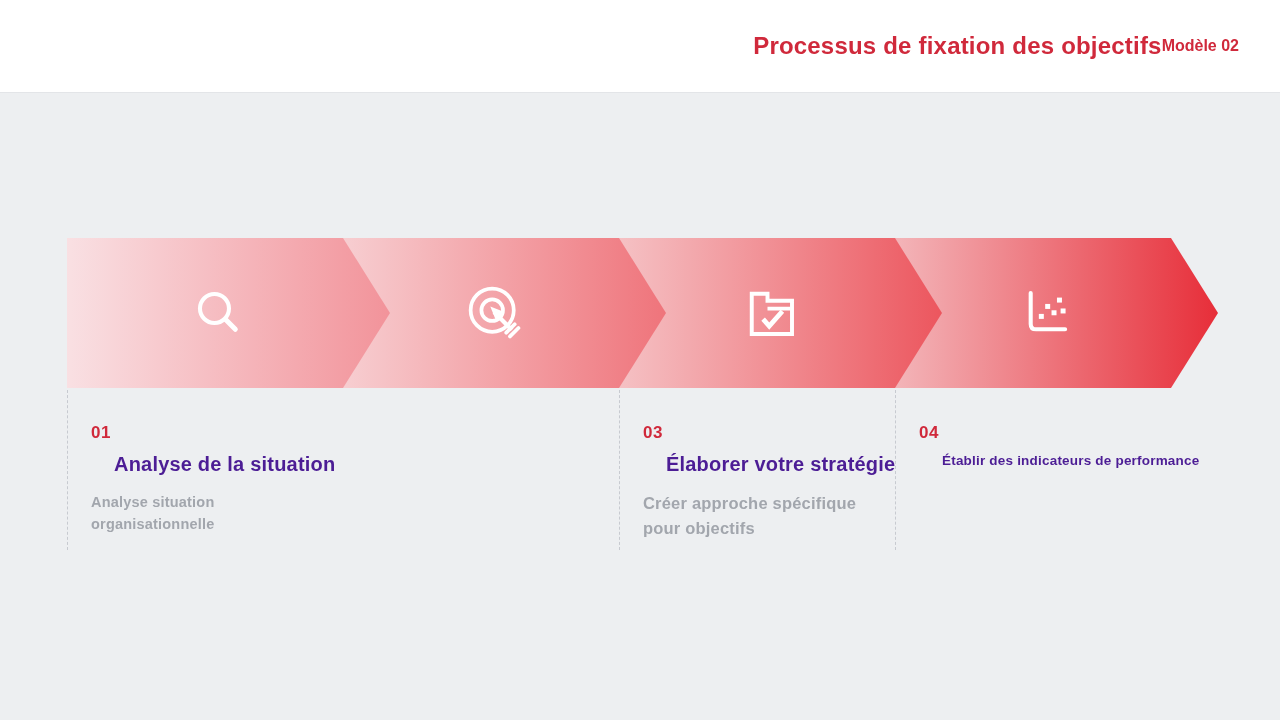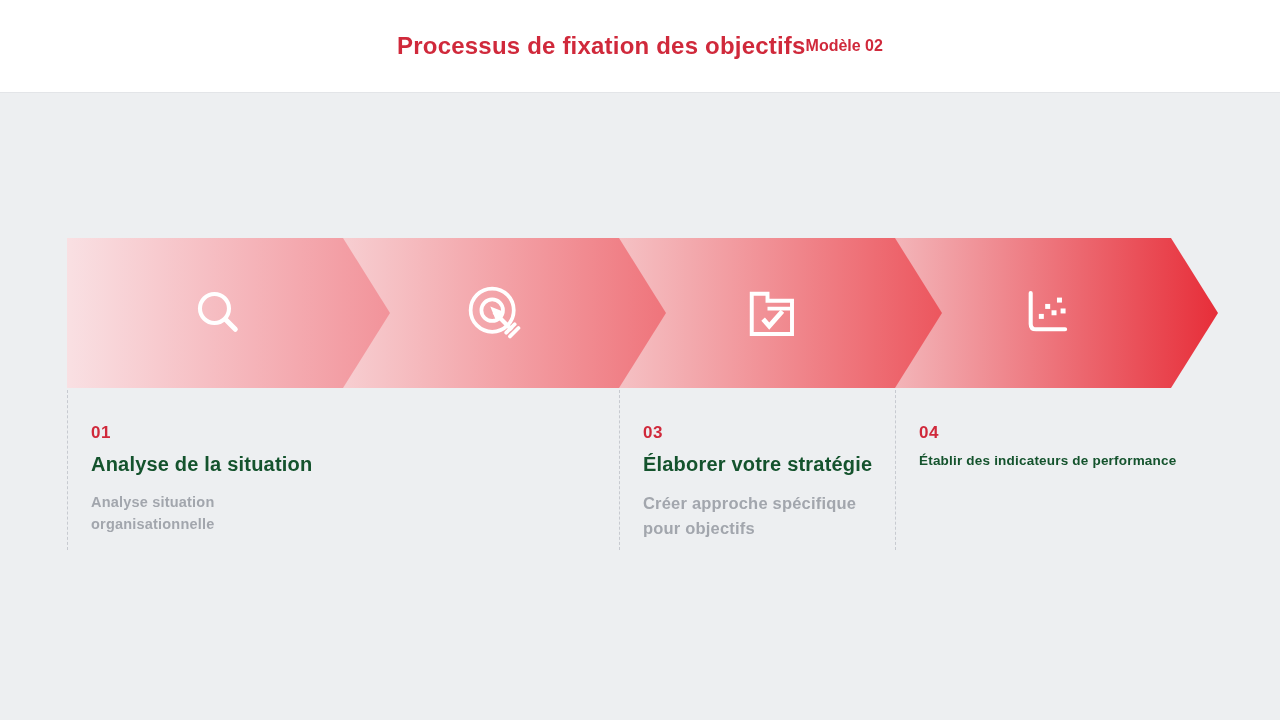--- a/index.html
+++ b/index.html
@@ -12,21 +12,21 @@
 
   
   .header {
     position: absolute;
     top: 0; left: 0;
     width: 1280px; height: 93px;
     background: #ffffff;
     border-bottom: 1px solid #e3e5e8;
     display: flex;
     align-items: center;
-    justify-content: center;
+    justify-content: flex-end;
     padding: 0 41px;
   }
   .header-title {
     color: #d0293b;
     font-size: 24px;
     font-weight: bold;
     letter-spacing: 0.2px;
   }
   .header-badge {
     color: #d0293b;
@@ -79,26 +79,27 @@
   .step-block-4 { left: 895px; }
 
   .step-number {
     color: #d0293b;
     font-size: 17px;
     font-weight: bold;
     letter-spacing: 0.6px;
     margin-bottom: 10px;
   }
   .step-title {
-    color: #14532d;
+    color: #4c1d95;
     font-size: 20px;
     font-weight: bold;
     letter-spacing: 0.2px;
     margin-bottom: 15px;
     white-space: nowrap;
+    margin-left: 23px;
   }
   .step-block-4 .step-title {
     font-size: 13.5px;
     margin-top: 3px;
     margin-bottom: 26px;
     text-align: center;
   }
   .step-desc {
     color: #a2a6ad;
     font-size: 14.5px;

